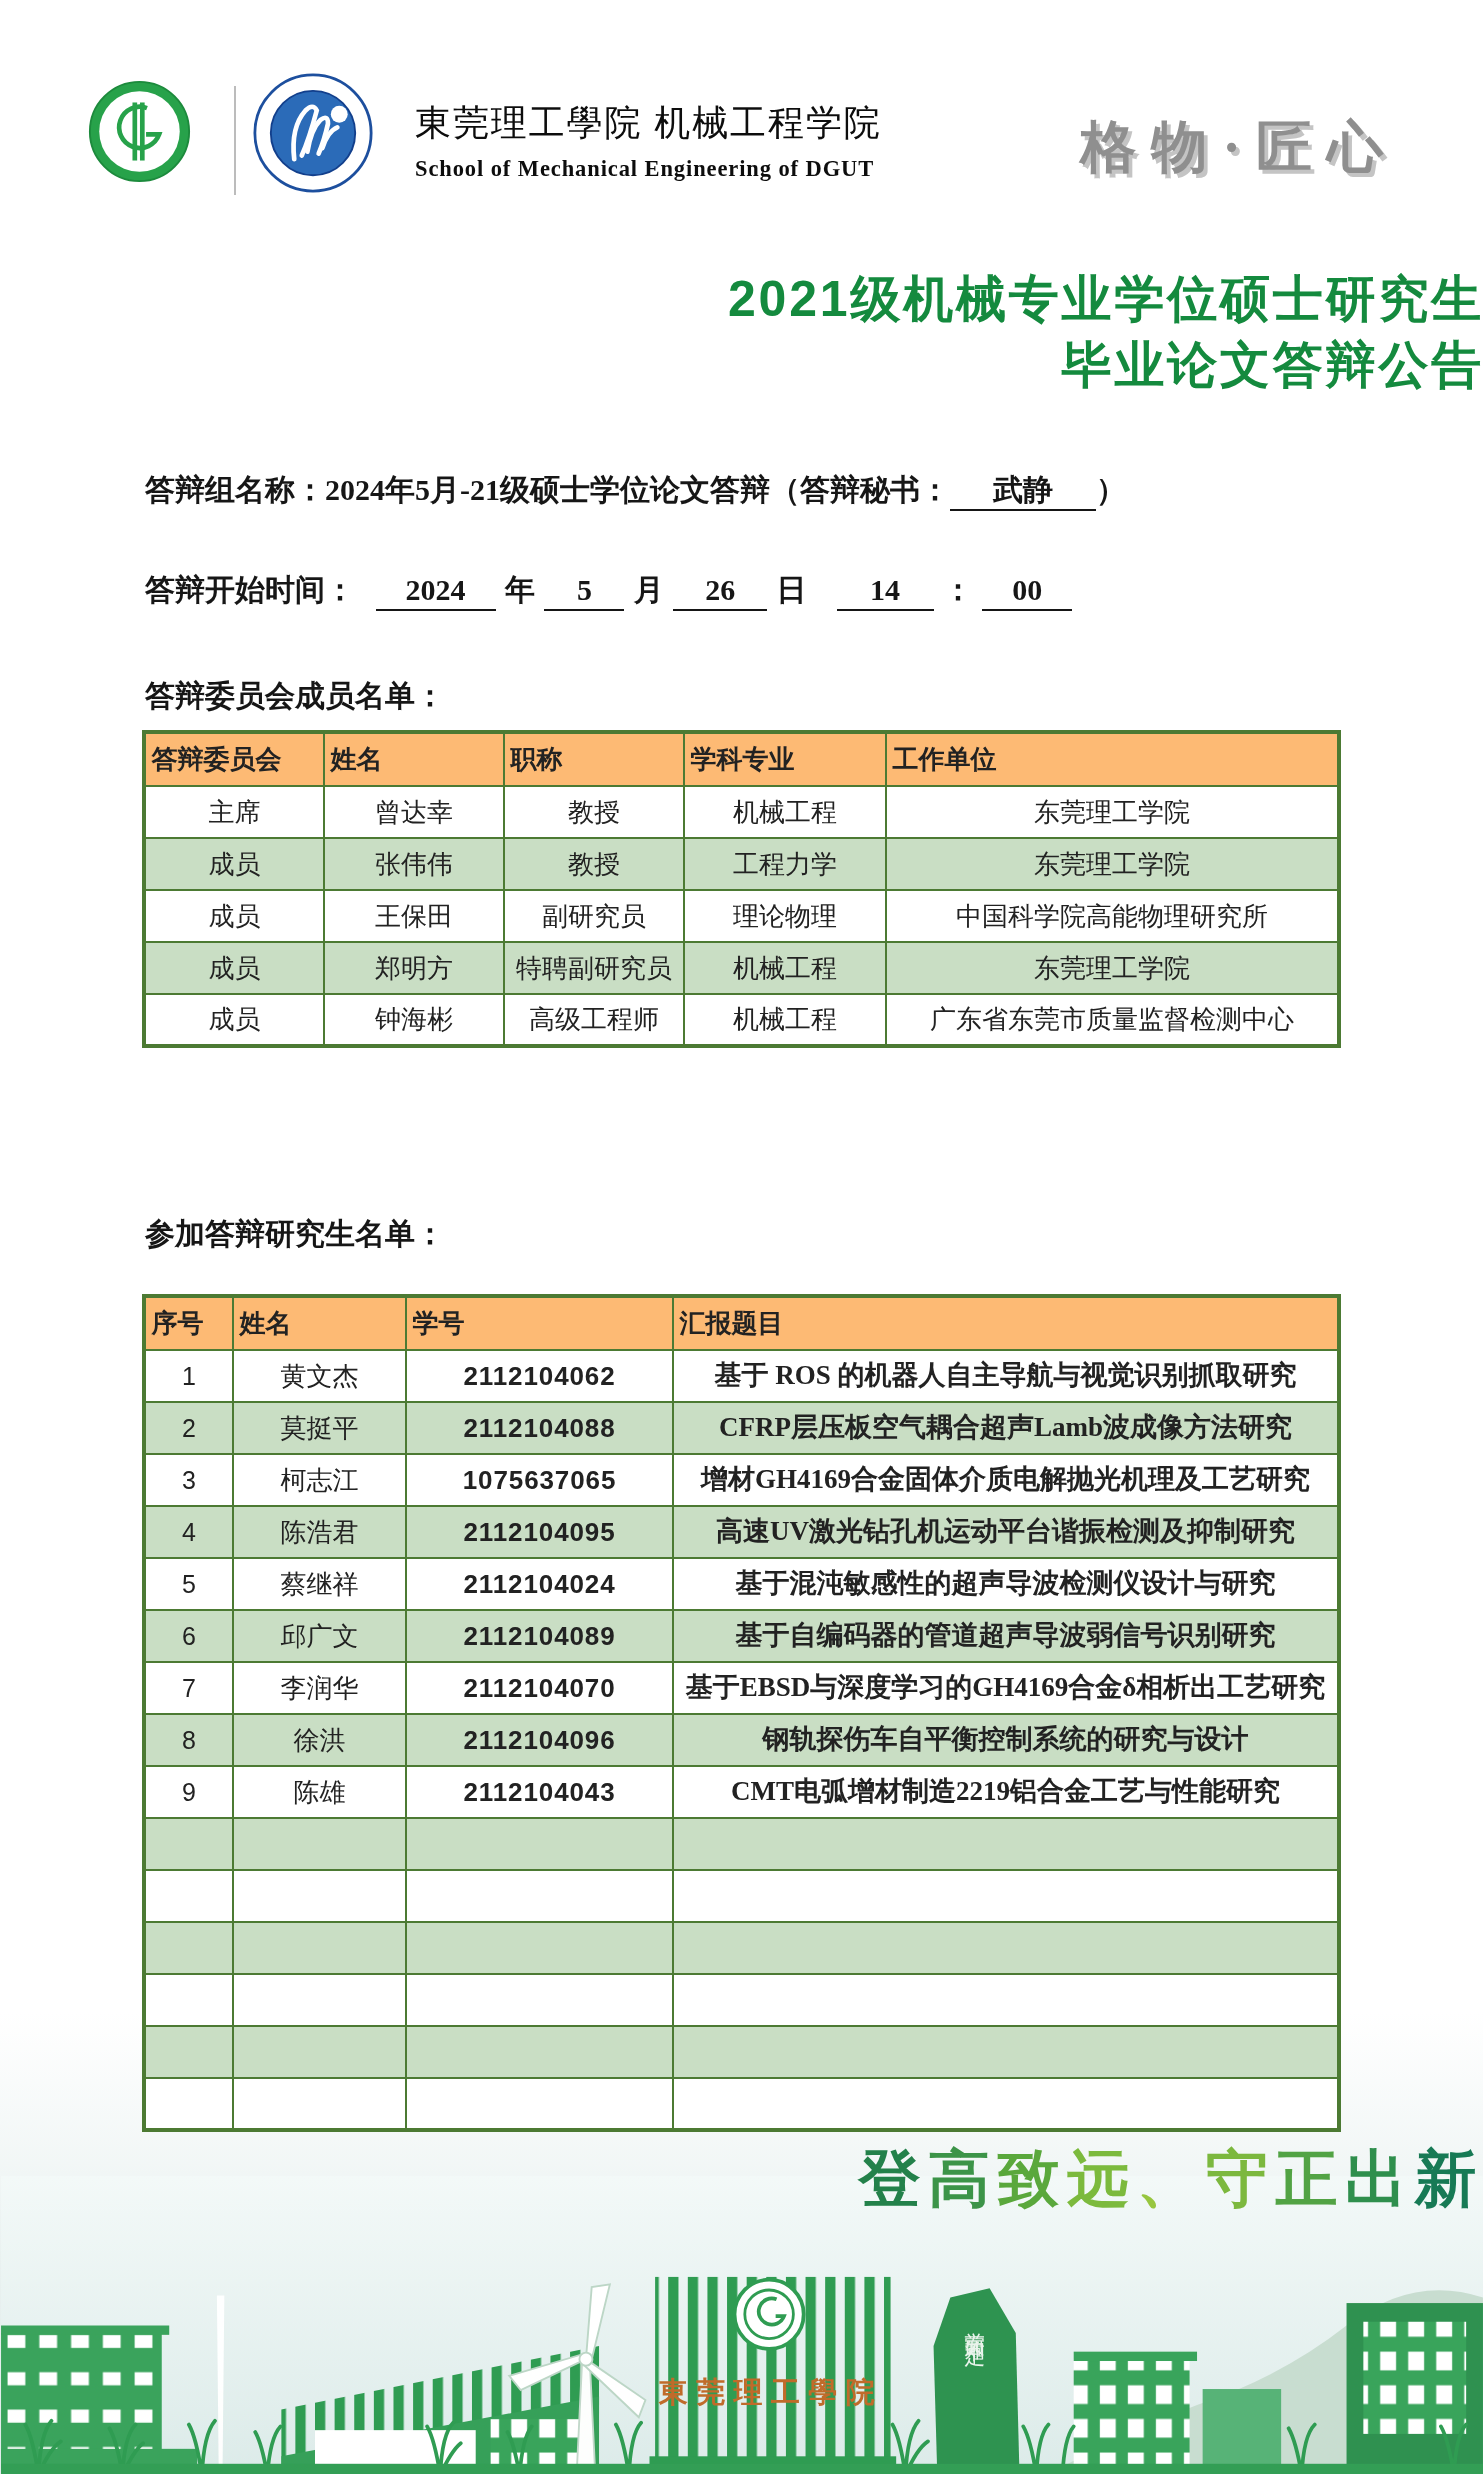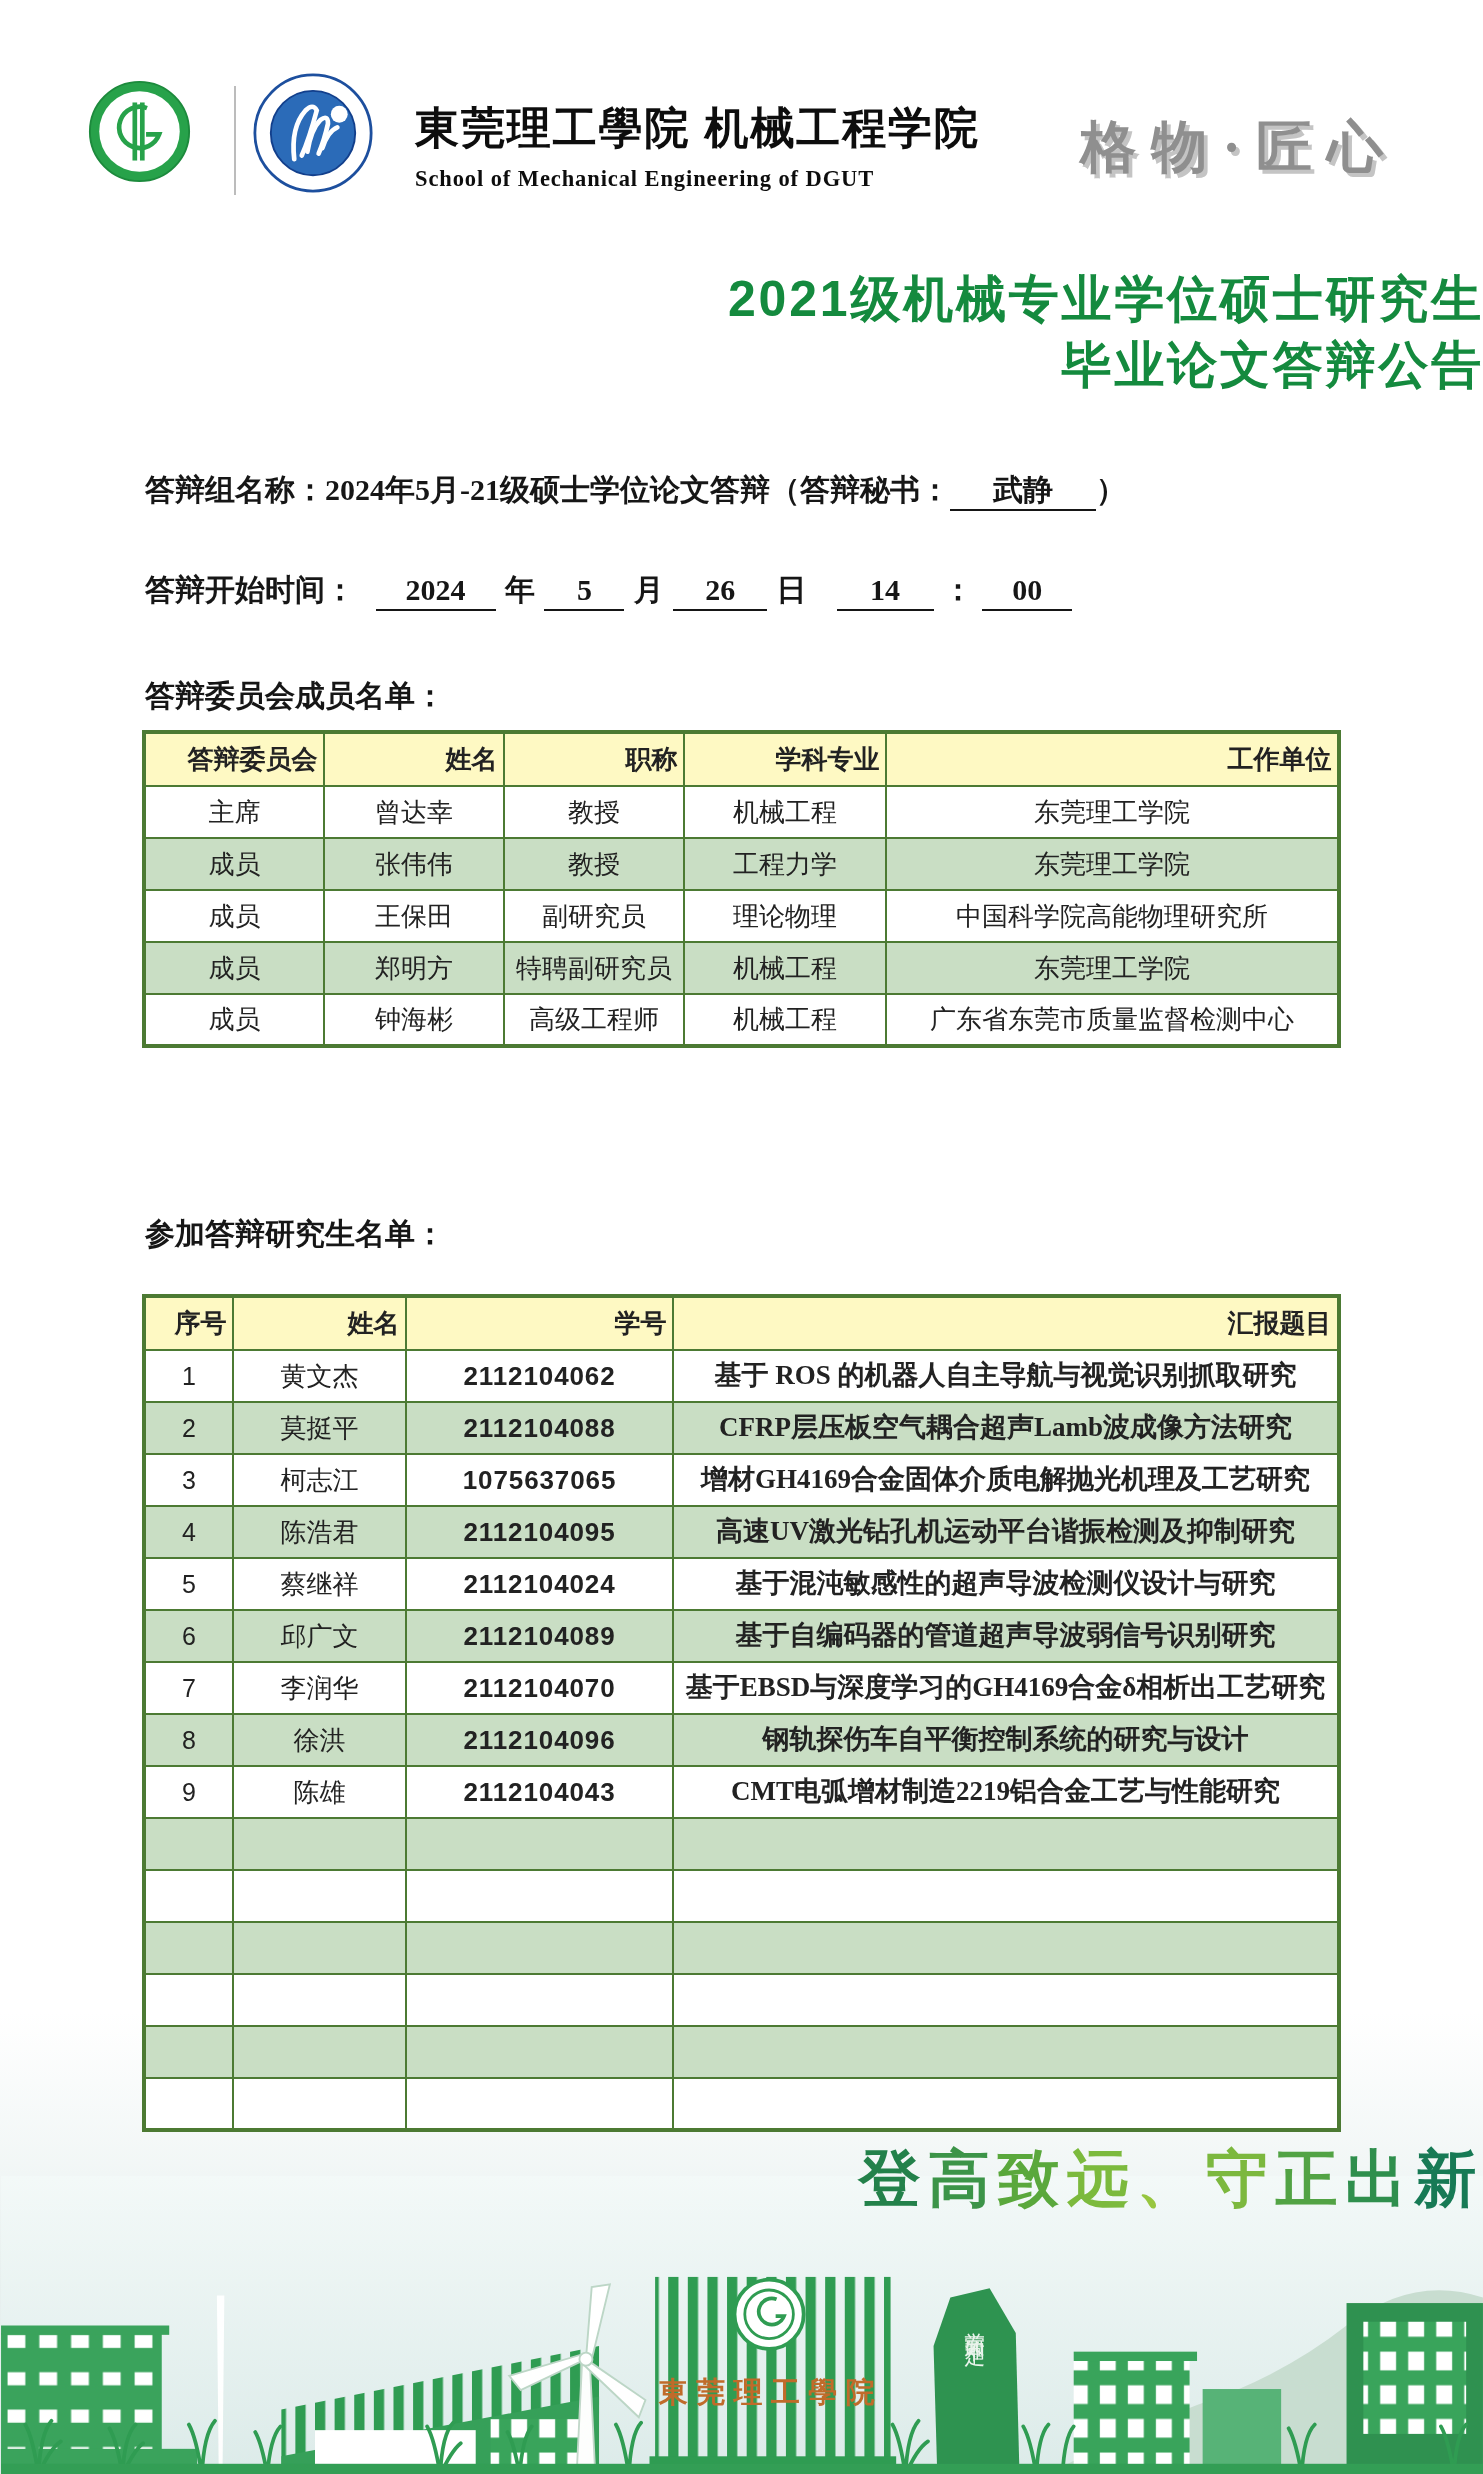--- a/index.html
+++ b/index.html
@@ -6,21 +6,21 @@
   html,body{background:#ffffff}
   .page{position:relative;width:1484px;height:2475px;margin:0 auto;background:#fff;overflow:hidden;
         font-family:"Liberation Serif",serif;color:#1e1e1e}
 
   
   .logo{position:absolute}
   .logo-green{left:88px;top:80px;width:103px;height:103px}
   .logo-divider{position:absolute;left:234px;top:86px;width:1.9px;height:109px;background:#bcbcbc}
   .logo-blue{left:253px;top:73px;width:120px;height:120px}
   .school-block{position:absolute;left:415px;top:99px}
-  .school-cn{font-family:"Liberation Sans",sans-serif;font-weight:700;font-size:44px;letter-spacing:1.9px;color:#0d0d0d;white-space:nowrap}
+  .school-cn{font-family:"Liberation Sans",sans-serif;font-weight:400;font-size:36px;letter-spacing:1.9px;color:#0d0d0d;white-space:nowrap}
   .school-en{font-family:"Liberation Serif",serif;font-weight:700;font-size:22.5px;margin-top:7.5px;letter-spacing:0.9px;color:#0d0d0d;white-space:nowrap}
   .motto{position:absolute;right:86px;top:110px;font-family:"Liberation Serif",serif;font-weight:700;
          font-size:56px;letter-spacing:15px;color:#8f8f8f;text-shadow:3.7px 3.7px 0 #c4c4c4;white-space:nowrap}
 
   
   .title{position:absolute;top:266px;left:0;width:100%;text-align:right;
          font-family:"Liberation Sans",sans-serif;font-weight:700;font-size:50px;line-height:1.32;
          color:#148a3e;letter-spacing:2.8px}
 
   
@@ -37,21 +37,21 @@
   .u-hour{min-width:97px}
   .u-min{min-width:90px}
   .unit{margin:0 9.4px}
   .gap-l{margin-left:20.6px}
 
   
   table.doc{position:absolute;left:142px;width:1199px;border-collapse:collapse;table-layout:fixed;
             background:#fff;font-size:26px;color:#222}
   table.doc,table.doc th,table.doc td{border:2.8px solid #4c7a33}
   table.doc{border-width:4.7px}
-  table.doc th{background:#fef9c3;font-weight:700;height:54px;padding:1.9px 5.6px;text-align:right;vertical-align:middle}
+  table.doc th{background:#fdba74;font-weight:700;height:54px;padding:1.9px 5.6px;text-align:left;vertical-align:middle}
   table.doc td{height:52px;padding:1.9px 7.5px;text-align:center;vertical-align:middle}
   table.doc tbody tr:nth-child(even) td{background:#c9dec4}
 
   .committee{top:730px}
   .students{top:1294px}
   .students td{height:47px}
   .students td:nth-child(1){font-family:"Liberation Sans",sans-serif;font-size:25px}
   .students td:nth-child(3){font-family:"Liberation Sans",sans-serif;font-weight:700;font-size:26px;letter-spacing:0.9px}
   .students td:nth-child(4){font-weight:700;font-size:27px;line-height:1.3}
 

